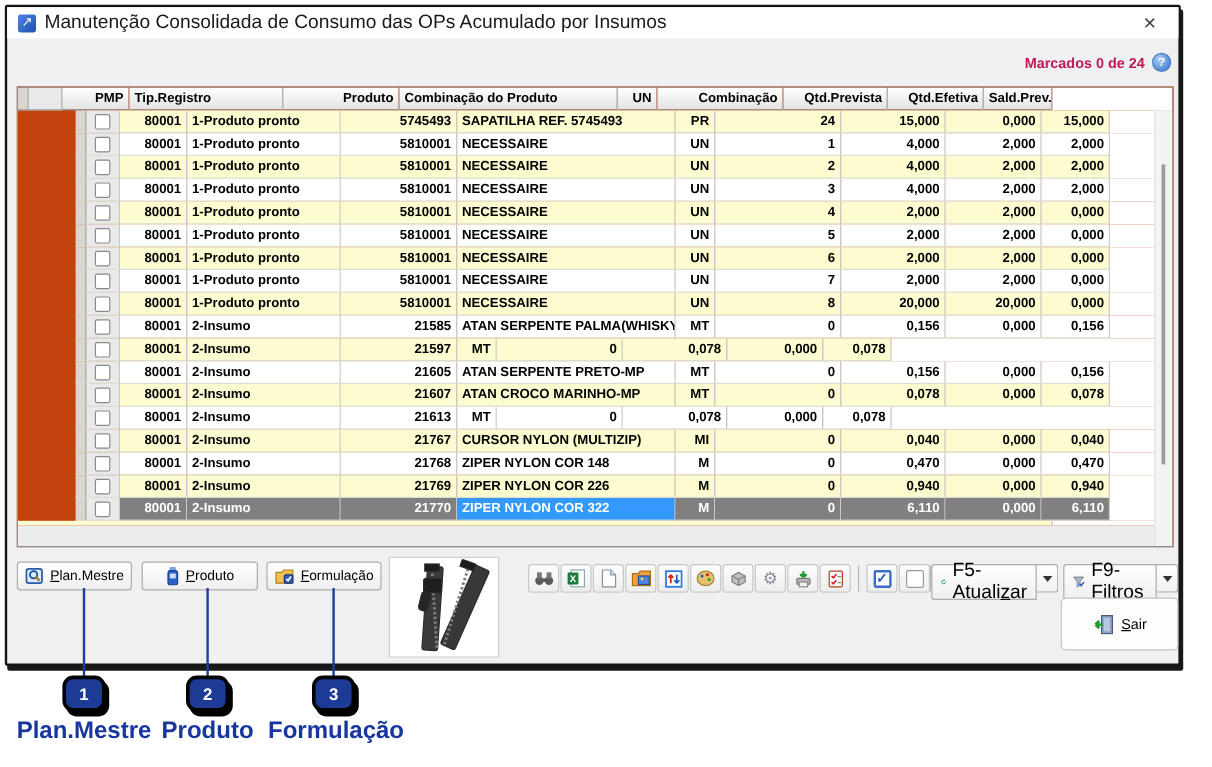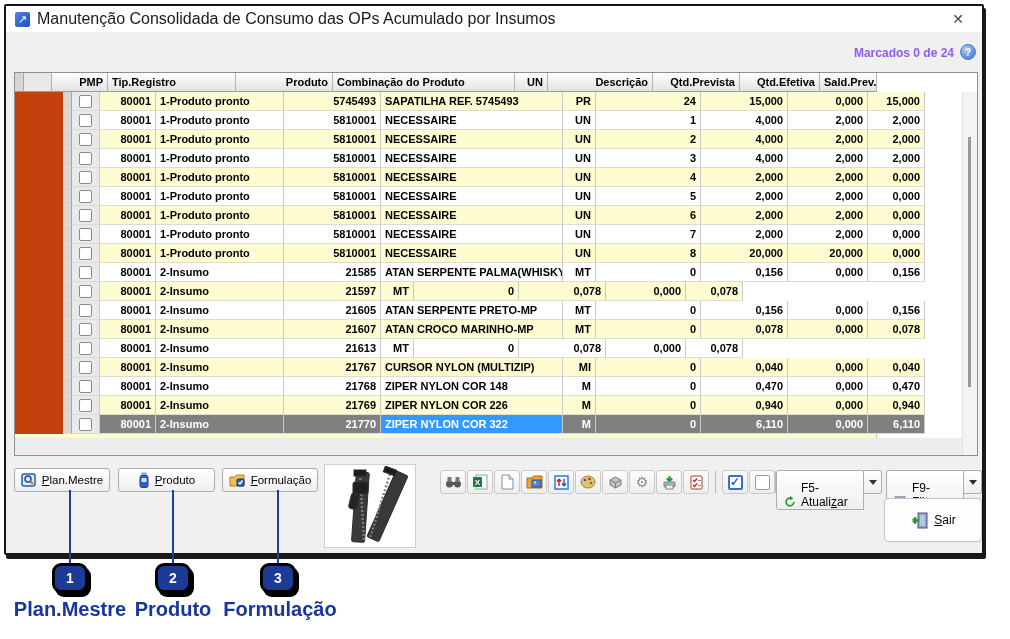--- a/index.html
+++ b/index.html
@@ -9,21 +9,21 @@
   .win { position:absolute; left:4px; top:4px; width:980px; height:551px;
          background:#f0f0f0; border:2px solid #161616; border-radius:2px;
          box-shadow:2px 4px 0 rgba(0,0,0,.9); }
   .titlebar { position:absolute; left:0; top:0; right:0; height:26px; background:#ffffff;
               display:flex; align-items:center; padding-left:9px; }
   .app-icon { width:15px; height:15px; background:linear-gradient(135deg,#4f86e0,#1d4fb0);
               border-radius:2px; color:#fff; font-size:11px; line-height:15px; text-align:center; margin-right:7px; }
   .title { font-size:16px; color:#1a1a1a; }
   .close-x { position:absolute; right:14px; top:5px; font-size:14px; color:#444; cursor:default; padding:0 4px; }
 
-  .marcados { position:absolute; right:28px; top:40px; font-size:12px; font-weight:bold; color:#8b5cf6; }
+  .marcados { position:absolute; right:28px; top:40px; font-size:12px; font-weight:bold; color:#be185d; }
   .help-ic { position:absolute; right:6px; top:38px; width:16px; height:16px; border-radius:50%;
              background:radial-gradient(circle at 35% 30%, #aecdf5, #2f6fd0); border:1px solid #4a7ec0;
              color:#fff; font-size:10px; font-weight:bold; text-align:center; line-height:15px; }
 
   
   .grid { position:absolute; left:8px; top:66px; width:964px; height:384px; background:#c2410c;
           border:1px solid #8f8f8f; display:flex; flex-direction:column; overflow:hidden;
           font-size:11px; font-weight:bold; color:#000; }
   .thead { display:flex; height:19px; flex:0 0 19px; }
   .hcell { background:linear-gradient(#ffffff,#e3e3e3); border-right:1px solid #b3b3b3;
@@ -78,23 +78,23 @@
   .tbtn { width:26px; height:24px; background:linear-gradient(#fdfdfd,#ededed); border:1px solid #c9c9c9;
           border-radius:3px; display:flex; align-items:center; justify-content:center; cursor:default; }
   .tsep { width:1px; height:22px; background:#b8b8b8; margin:0 5px; }
   .gear-glyph { font-size:14px; color:#8a8aa2; line-height:14px; }
   .cb-all { width:15px; height:15px; background:#fff; border:2px solid #3a6fc8; border-radius:2px;
             color:#2f62c0; font-size:12px; font-weight:bold; line-height:11px; text-align:center; }
   .cb-none{ width:15px; height:15px; background:#fff; border:1px solid #9a9a9a; border-radius:2px; }
 
   .ddwrap { position:absolute; top:464px; height:24px; display:flex; }
   #grp-f5 { left:770px; } #grp-f9 { left:880px; }
-  .ddmain { height:40px; background:linear-gradient(#ffffff,#efefef); border:1px solid #adadad;
-            border-radius:3px 0 0 3px; display:flex; align-items:flex-end; justify-content:center; gap:5px;
-            font-size:12px; padding:0 7px; }
+  .ddmain { height:30px; background:linear-gradient(#ffffff,#efefef); border:1px solid #adadad;
+            border-radius:3px 0 0 3px; display:flex; align-items:center; justify-content:center; gap:5px;
+            font-size:16px; padding:0 7px; }
   .ddarrow { width:18px; height:24px; background:linear-gradient(#ffffff,#efefef); border:1px solid #adadad;
              border-left:none; border-radius:0 3px 3px 0; display:flex; align-items:center; justify-content:center; }
   .tri { width:0; height:0; border-left:4px solid transparent; border-right:4px solid transparent; border-top:5px solid #333; }
 
   #btn-sair { position:absolute; left:878px; top:492px; width:98px; height:44px; background:#fdfdfd;
               border:1px solid #c4c4c4; border-radius:4px; display:flex; align-items:center; justify-content:center;
               gap:6px; font-size:12px; }
   #btn-sair u { text-decoration:underline; }
 
   
@@ -125,21 +125,21 @@
 
   <div class="grid">
     <div class="thead">
       <div class="hcell c-gutter"></div>
       <div class="hcell c-check"></div>
       <div class="hcell c-pmp" style="text-align:right">PMP</div>
       <div class="hcell c-tipo">Tip.Registro</div>
       <div class="hcell c-produto" style="text-align:right">Produto</div>
       <div class="hcell c-descricao">Combinação do Produto</div>
       <div class="hcell c-un">UN</div>
-      <div class="hcell c-combinacao" style="text-align:right">Descrição</div>
+      <div class="hcell c-combinacao" style="text-align:right">Combinação</div>
       <div class="hcell c-prevista" style="text-align:right">Qtd.Prevista</div>
       <div class="hcell c-efetiva" style="text-align:right">Qtd.Efetiva</div>
       <div class="hcell c-saldo" style="text-align:center">Sald.Prev.</div>
       <div class="hcell c-fill"></div>
     </div>
     <div id="grid-rows">
         <div class="trow odd">
           <div class="cell c-gutter"></div>
           <div class="cell c-check"><span class="cbx"></span></div>
           <div class="cell c-pmp">80001</div>

